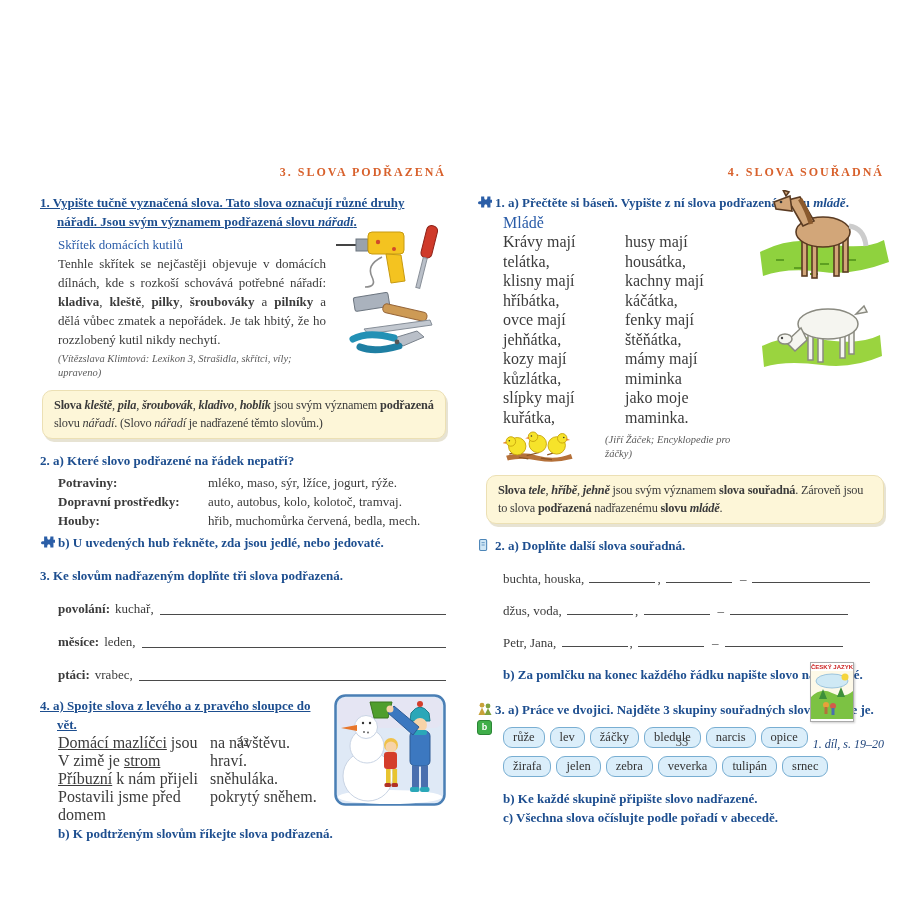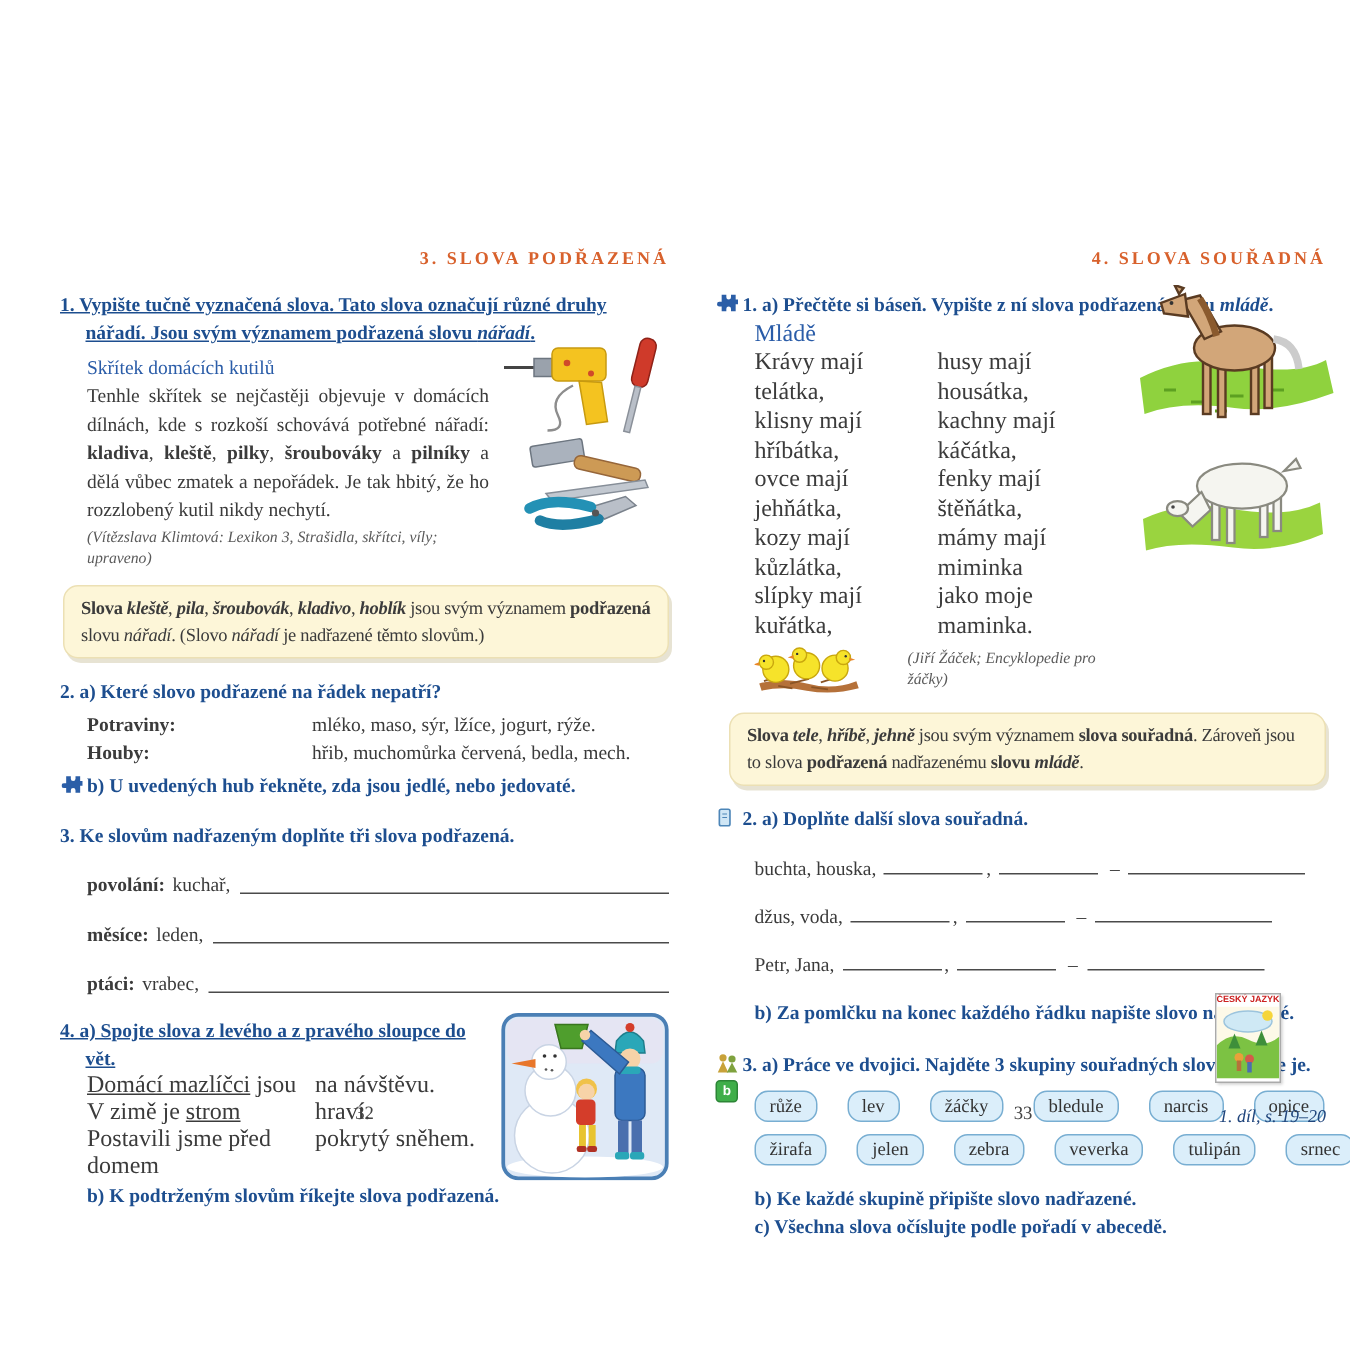--- a/index.html
+++ b/index.html
@@ -44,21 +44,21 @@
   .pcol p,.pcol1 p{margin:0;line-height:19.5px;}
   .horse{position:absolute;top:-24px;right:-8px;width:142px;height:102px;}
   .goat{position:absolute;top:74px;right:-4px;width:132px;height:86px;}
   .poembot{display:flex;align-items:flex-end;margin-top:2px;gap:17px;}
   .poembot .source{margin-left:14px;margin-bottom:4px;}
   .fillrow{margin-left:23px;margin-top:16px;font-size:13px;}
   .fillrow .blank{margin:0 2px;}
   .w66{width:66px;} .w118{width:118px;}
   .dash{margin:0 4px 0 6px;}
   .chips{margin:8px 0 0 23px;display:flex;}
-  .chip{background:#dbeefa;border:1.4px solid #78aed2;border-radius:9px;padding:2px 9px;margin-right:20px;
+  .chip{background:#dbeefa;border:1.4px solid #78aed2;border-radius:9px;padding:2px 9px;margin-right:5px;
         font-size:12.5px;color:#333;white-space:nowrap;}
   .cover{position:absolute;right:30px;top:497px;width:42px;height:58px;border:1px solid #aaa;background:#fff;
          box-shadow:1px 1px 2px rgba(0,0,0,.2);overflow:hidden;}
   .covertitle{color:#cc2222;font-weight:bold;font-size:6px;text-align:center;line-height:8px;font-family:"Liberation Sans",sans-serif;white-space:nowrap;} .mt14{margin-top:14px;} .mt6{margin-top:6px;} .mt3{margin-top:3px;}
   .ml23{margin-left:23px;} .ml18{margin-left:18px;}
 </style>
 </head>
 <body>
 
 <div class="sheet">
@@ -96,20 +96,24 @@
 
     <div style="clear:both;"></div>
 
     <div class="ybox"><span class="b">Slova </span><span class="bi">kleště</span><span>, </span><span class="bi">pila</span><span>, </span><span class="bi">šroubovák</span><span>, </span><span class="bi">kladivo</span><span>, </span><span class="bi">hoblík</span><span> jsou svým významem </span><span class="b">podřazená</span><span> slovu </span><span class="i">nářadí</span><span>. (Slovo </span><span class="i">nářadí</span><span> je nadřazené těmto slovům.)</span></div>
 
     <p class="h">2. a) Které slovo podřazené na řádek nepatří?</p>
     <div class="body mt3">
       <div class="t2row">
           <span class="lbl b">Potraviny:</span>
           <span>mléko, maso, sýr, lžíce, jogurt, rýže.</span>
+        </div>
+      <div class="t2row">
+          <span class="lbl b">Dopravní prostředky:</span>
+          <span>auto, autobus, kolo, kolotoč, tramvaj.</span>
         </div>
       <div class="t2row">
           <span class="lbl b">Houby:</span>
           <span>hřib, muchomůrka červená, bedla, mech.</span>
         </div>
     </div>
     <p class="h iconrel"><span class="ic"><svg viewBox="0 0 18 18" width="14" height="14">
             <path d="M4 2 h4 v2 a2 2 0 0 0 4 0 V2 h4 v4 h2 a2 2 0 0 1 0 4 h-2 v6 h-4 v-2 a2 2 0 0 0 -4 0 v2 H4 v-4 H2 a2 2 0 0 1 0 -4 h2 z" fill="#2b5ea7"></path>
           </svg></span><span>b) U uvedených hub řekněte, zda jsou jedlé, nebo jedovaté.</span></p>
 
@@ -169,20 +173,24 @@
       <div class="t4rows">
         <div class="t4row">
             <span class="t4l"><span></span><span class="ul">Domácí mazlíčci</span><span> jsou</span></span>
             <span>na návštěvu.</span>
           </div>
         <div class="t4row">
             <span class="t4l"><span>V zimě je </span><span class="ul">strom</span><span></span></span>
             <span>hraví.</span>
           </div>
         <div class="t4row">
+            <span class="t4l"><span></span><span class="ul">Příbuzní</span><span> k nám přijeli</span></span>
+            <span>sněhuláka.</span>
+          </div>
+        <div class="t4row">
             <span class="t4l"><span>Postavili jsme před domem</span><span class="ul"></span><span></span></span>
             <span>pokrytý sněhem.</span>
           </div>
       </div>
       <p class="h ml18">b) K podtrženým slovům říkejte slova podřazená.</p>
     </div>
 
     <div class="pagefoot"><span>32</span></div>
   </div>
 

